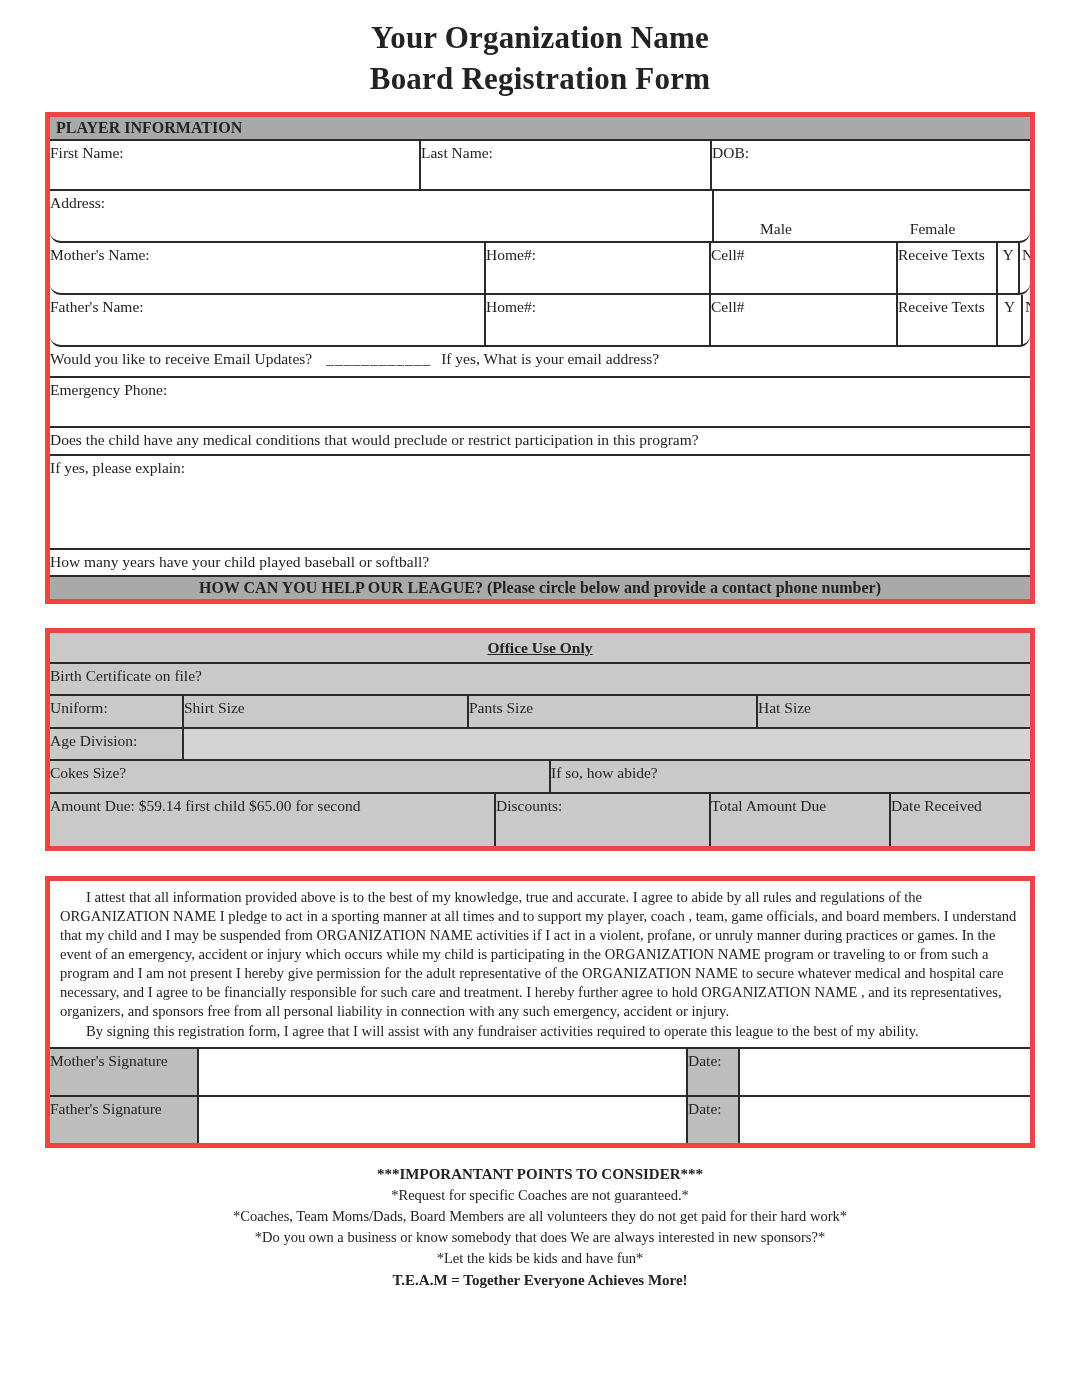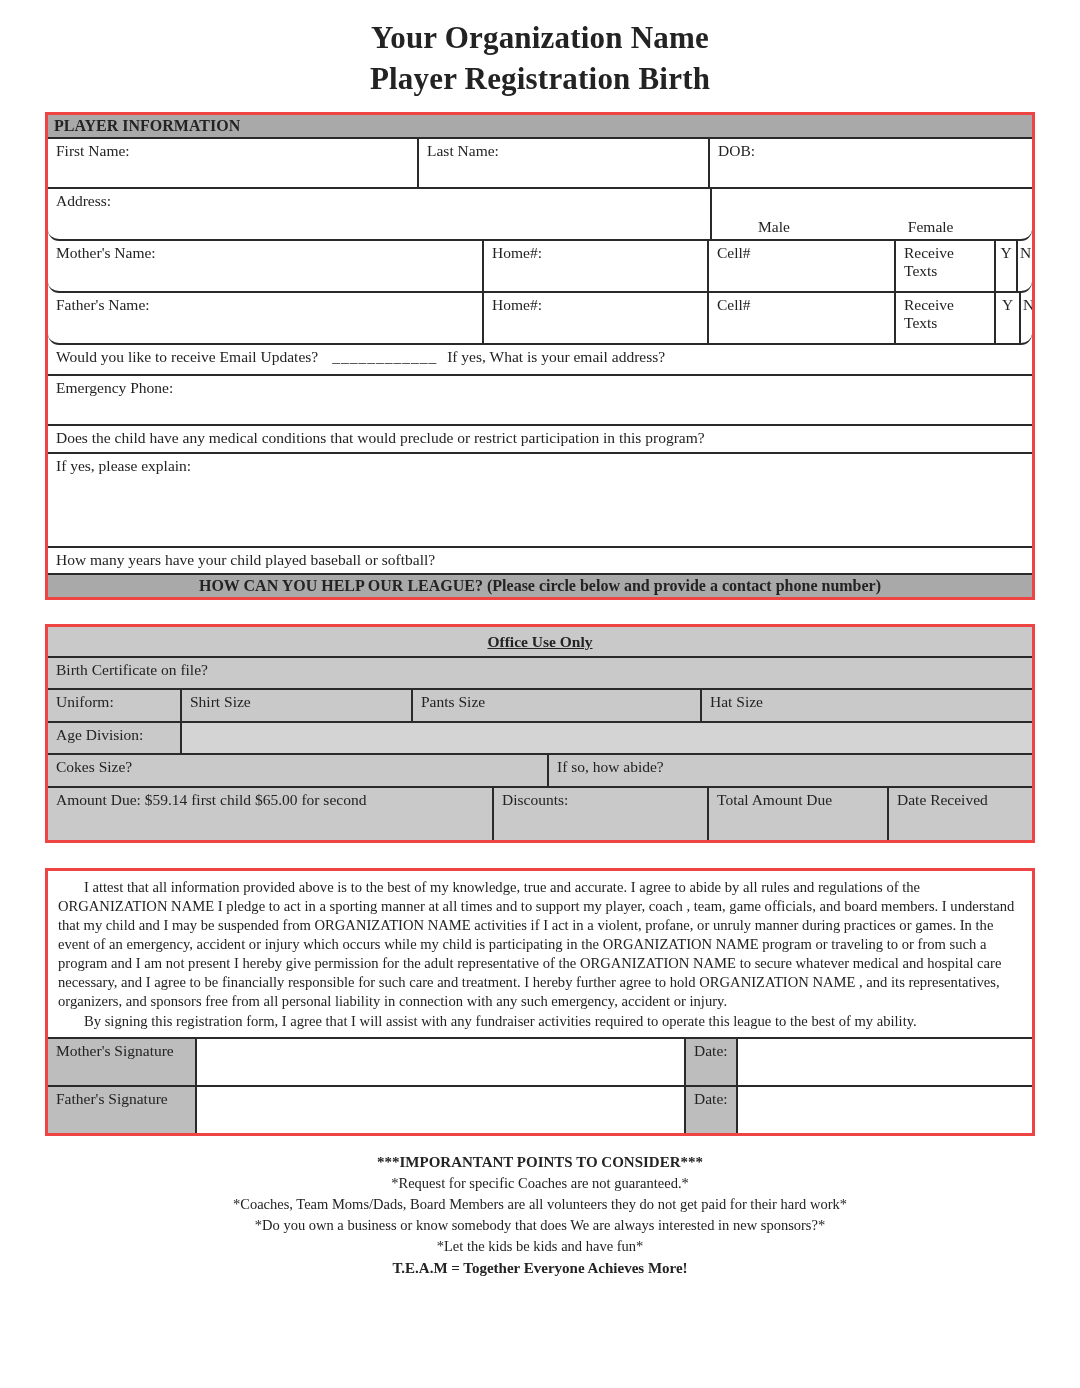--- a/index.html
+++ b/index.html
@@ -23,35 +23,35 @@
     font-weight: bold;
     font-size: 31px;
     line-height: 1.32;
     padding-top: 18px;
     letter-spacing: 0.2px;
   }
   
   .tbl {
     width: 990px;
     margin: 16px auto;
-    border: 3px solid #ef4444;
+    border: 5px solid #ef4444;
     box-sizing: border-box;
     background: #ffffff;
   }
   .t1 { margin-top: 12px; }
   .row {
     display: flex;
     border-bottom: 2px solid #2a2a2a;
     align-items: stretch;
   }
   .row:last-child { border-bottom: none; }
   .cell {
     border-right: 2px solid #2a2a2a;
     box-sizing: border-box;
-    padding: 3px 8px;
+    padding: 3px 0;
     font-size: 15.5px;
     overflow: hidden;
   }
   .cell.last { border-right: none; flex: 1; }
   .lbl { display: inline-block; }
   
   .bar {
     background: #a9a9a9;
     font-weight: bold;
     padding: 2px 6px;
@@ -121,21 +121,21 @@
   }
   .footer .f-bold { font-weight: bold; font-size: 15px; }
 </style>
 </head>
 <body>
 
 <div class="page">
 
   <div class="doc-title">
     <div>Your Organization Name</div>
-    <div>Player Registration Birth</div>
+    <div>Board Registration Form</div>
   </div>
 
   <div class="tbl t1">
 
     <div class="row h-head">
       <div class="cell last bar">PLAYER INFORMATION</div>
     </div>
 
     <div class="row h-52">
       <div class="cell" style="width:371px">
@@ -249,21 +249,21 @@
     <div class="row h-o34">
       <div class="cell last">
         <span class="lbl">Birth Certificate on file?</span>
       </div>
     </div>
 
     <div class="row h-o35">
       <div class="cell" style="width:134px">
         <span class="lbl">Uniform:</span>
       </div>
-      <div class="cell" style="width:231px">
+      <div class="cell" style="width:285px">
         <span class="lbl">Shirt Size</span>
       </div>
       <div class="cell" style="width:289px">
         <span class="lbl">Pants Size</span>
       </div>
       <div class="cell last">
         <span class="lbl">Hat Size</span>
       </div>
     </div>
 

